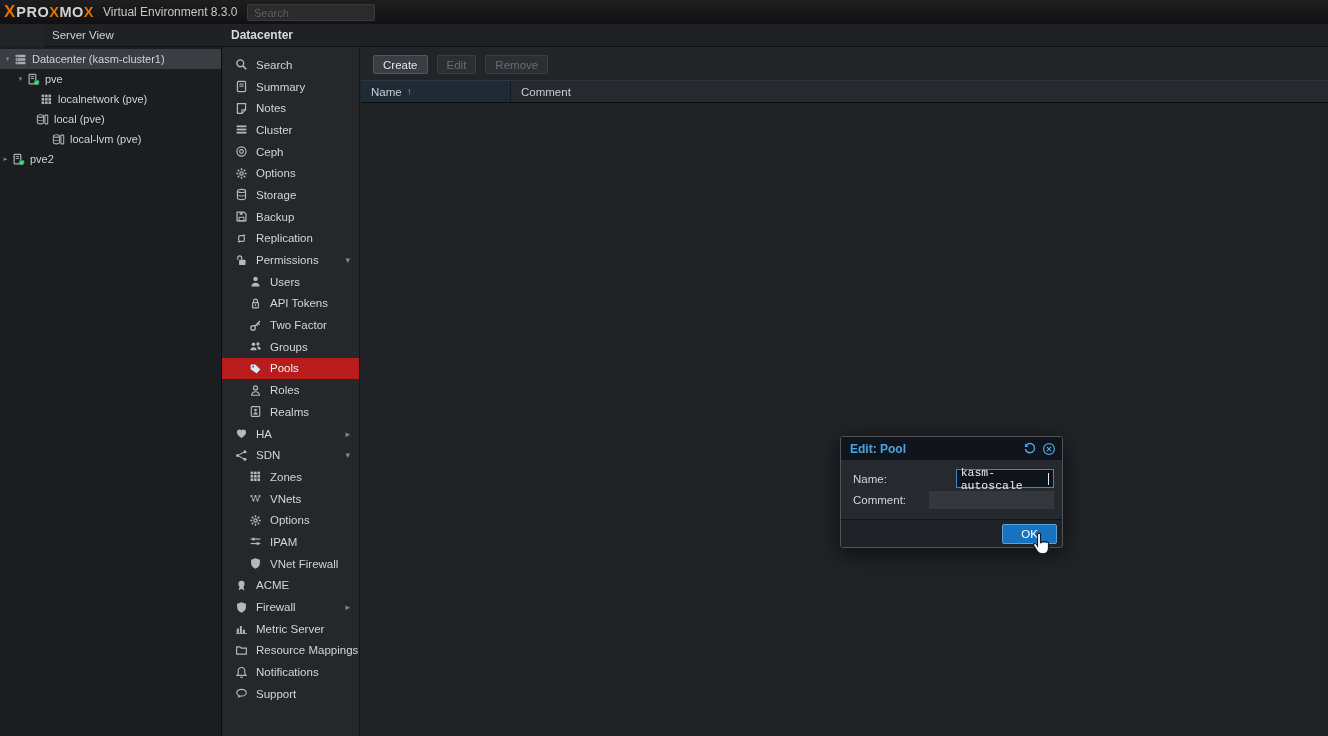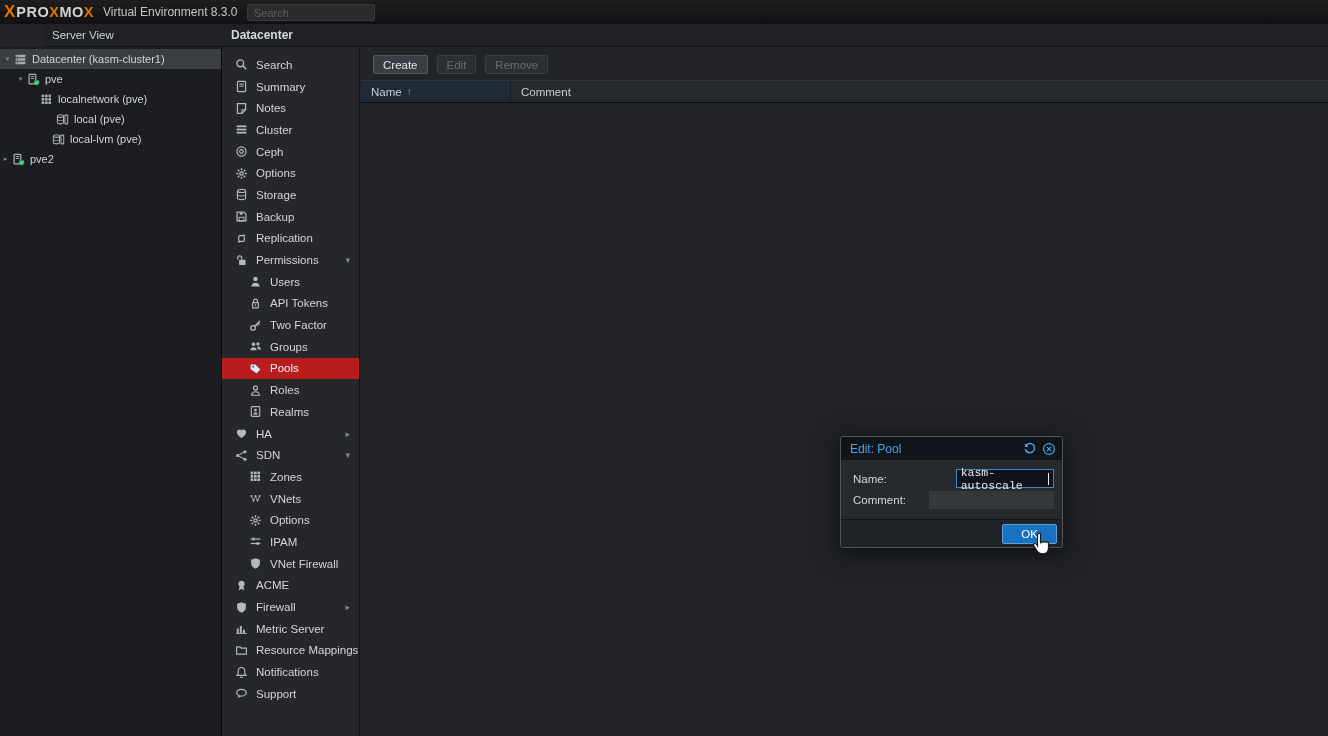--- a/index.html
+++ b/index.html
@@ -60,21 +60,21 @@
   .col.sorted { width:150px; background:#1e2a35; }
   .col.flex { flex:1; border-right:none; }
   .sort-arrow { margin-left:5px; color:#97a6b4; font-size:10px; }
   .grid-body { position:absolute; left:0; right:0; top:56px; bottom:0; background:#212327; }
 
   
   .dialog { position:absolute; left:840px; top:436px; width:223px; height:112px; background:#262a2f;
             border:1px solid #4e555c; border-radius:3px; box-shadow:0 5px 24px rgba(0,0,0,.65); z-index:10; }
   .dlg-title { height:23px; background:#10151b; display:flex; align-items:center;
                padding:0 6px 0 9px; border-radius:2px 2px 0 0; }
-  .dlg-title-text { flex:1; font-size:12px; font-weight:normal; color:#4da3e0; }
+  .dlg-title-text { flex:1; font-size:12px; font-weight:bold; color:#4da3e0; }
   .dlg-tool { width:14px; height:14px; color:#4da3e0; margin-left:5px; }
   .dlg-body { position:relative; height:59px; }
   .frow { position:absolute; left:12px; right:8px; display:flex; align-items:center; }
   .frow.r1 { top:9px;gap:44px; } .frow.r2 { top:31px; }
   .flabel { width:77px; font-size:11.5px; color:#d2d5d9; }
   .input { width:126px; height:19px; display:flex; align-items:center; padding:0 4px; font-size:11.5px;font-family:Liberation Mono, monospace; }
   .input.focused { background:#0f141a; border:1px solid #3f86c6; color:#e9ecef; }
   .caret-bar { width:1px; height:12px; background:#e9ecef; margin-left:1px; }
   .input.plain { background:#34383d; border:1px solid #34383d; height:18px; }
   .dlg-footer { position:absolute; left:0; right:0; bottom:0; height:28px; background:#1f2327;
@@ -166,21 +166,21 @@
             <rect x="6.2" y="6.2" width="3.2" height="3.2"></rect>
             <rect x="10.4" y="6.2" width="3.2" height="3.2"></rect>
             <rect x="2" y="10.4" width="3.2" height="3.2"></rect>
             <rect x="6.2" y="10.4" width="3.2" height="3.2"></rect>
             <rect x="10.4" y="10.4" width="3.2" height="3.2"></rect>
           </g>
         </svg>
       </span>
       <span>localnetwork (pve)</span>
     </div>
-    <div class="tree-row" style="padding-left: 24px; margin-left: 20px;">
+    <div class="tree-row" style="padding-left: 24px;">
       <span class="t-arrow"></span>
       <span class="ic">
         <svg viewBox="0 0 16 16">
           <ellipse cx="5.5" cy="3.8" rx="3.8" ry="1.6" fill="none" stroke="currentColor" stroke-width="1.3"></ellipse>
           <path d="M1.7 3.8v8c0 .9 1.7 1.6 3.8 1.6s3.8-.7 3.8-1.6v-8" fill="none" stroke="currentColor" stroke-width="1.3"></path>
           <path d="M1.7 7.8c0 .9 1.7 1.6 3.8 1.6s3.8-.7 3.8-1.6" fill="none" stroke="currentColor" stroke-width="1.1"></path>
           <rect x="11" y="2.6" width="3.4" height="10.8" rx="0.6" fill="none" stroke="currentColor" stroke-width="1.3"></rect>
         </svg>
       </span>
       <span>local (pve)</span>

